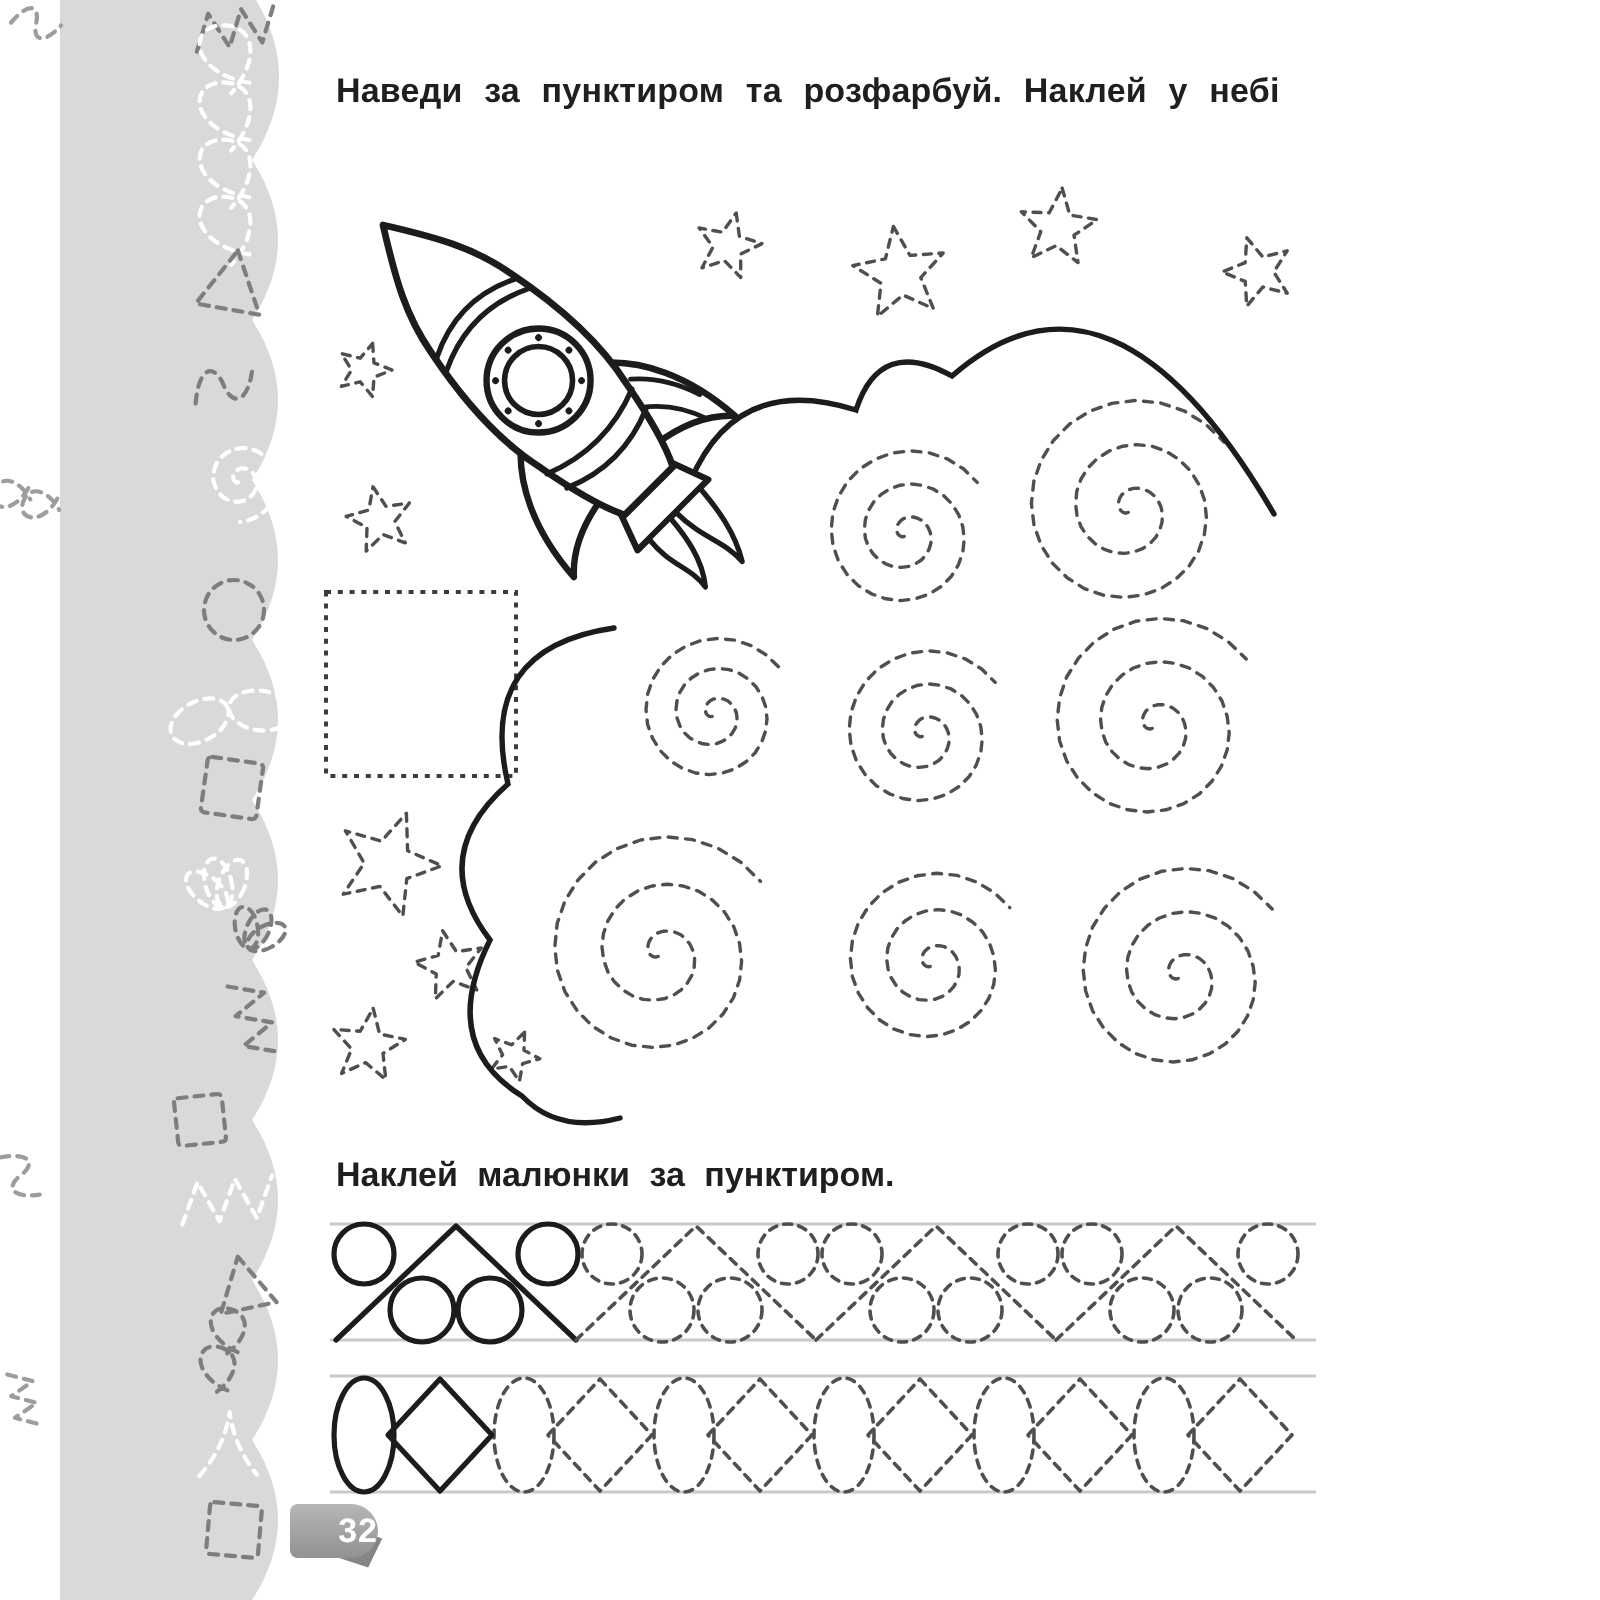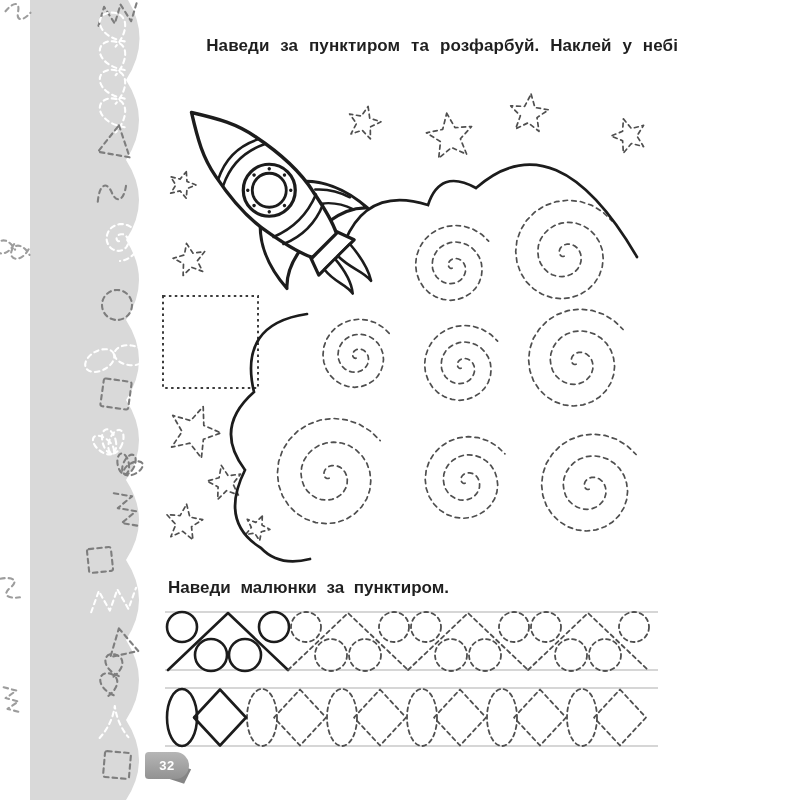--- a/index.html
+++ b/index.html
@@ -1,28 +1,28 @@
 <!DOCTYPE html>
 <html><head>
 <meta charset="utf-8">
 <style>
   html,body{margin:0;padding:0;background:#ffffff;}
   .page{position:relative;width:800px;height:800px;background:#ffffff;overflow:hidden;
         font-family:"Liberation Sans","DejaVu Sans",sans-serif;color:#1f1f1f;}
   svg.art{position:absolute;left:0;top:0;width:800px;height:800px;}
   .instr{position:absolute;font-weight:700;color:#1f1f1f;}
-  .instr-top{left:168px;top:31px;width:510px;font-size:17px;line-height:29px;word-spacing:6px;letter-spacing:0.1px;text-align:right;}
+  .instr-top{left:168px;top:31px;width:510px;font-size:17px;line-height:29px;word-spacing:6px;letter-spacing:0.1px;}
   .instr-top .l{display:block;white-space:nowrap;}
   .instr-bottom{left:168px;top:578px;font-size:17px;word-spacing:5px;white-space:nowrap;}
   .badge-notch{position:absolute;left:172px;top:766px;width:16px;height:16px;background:#858585;
                transform:rotate(18deg) skewX(-8deg);z-index:1;}
   .badge{position:absolute;left:145px;top:752px;width:44px;height:27px;z-index:2;
          background:linear-gradient(#b6b6b6,#929292);border-radius:4px 14px 14px 4px;
-         display:flex;align-items:center;justify-content:center;
-         color:#ffffff;font-size:13px;font-weight:700;letter-spacing:0.5px;}
+         display:flex;align-items:center;justify-content:flex-end;
+         color:#ffffff;font-size:17px;font-weight:700;letter-spacing:0.5px;}
 </style>
 </head>
 <body>
 
 <div class="page">
 
   <svg class="art" viewBox="0 0 800 800">
     <g id="g-strip">
         <path d="M30 0 L128 0 Q152 40 126 80 Q152 120 126 160 Q152 200 126 240 Q152 280 126 320 Q152 360 126 400 Q152 440 126 480 Q152 520 126 560 Q152 600 126 640 Q152 680 126 720 Q152 760 126 800 L30 800 Z" fill="#d9d9d9"></path>
         <g transform="translate(118 14) rotate(-8)" fill="none" stroke="#7e7e7e" stroke-width="2.1" stroke-dasharray="4.5 4" stroke-linecap="round" stroke-linejoin="round">
@@ -190,19 +190,19 @@
         <path d="M 460 689.5 L 486 717.5 L 460 745.5 L 434 717.5 Z" fill="none" stroke="#4f4f4f" stroke-width="1.8" stroke-dasharray="4 3.6" stroke-linecap="round" stroke-linejoin="round"></path>
         <path d="M 540 689.5 L 566 717.5 L 540 745.5 L 514 717.5 Z" fill="none" stroke="#4f4f4f" stroke-width="1.8" stroke-dasharray="4 3.6" stroke-linecap="round" stroke-linejoin="round"></path>
         <path d="M 620 689.5 L 646 717.5 L 620 745.5 L 594 717.5 Z" fill="none" stroke="#4f4f4f" stroke-width="1.8" stroke-dasharray="4 3.6" stroke-linecap="round" stroke-linejoin="round"></path>
       </g>
   </svg>
 
   <div class="instr instr-top">
     <span class="l">Наведи за пунктиром та розфарбуй. Наклей у небі</span>
   </div>
 
-  <div class="instr instr-bottom">Наведи малюнки за пунктиром.</div>
+  <div class="instr instr-bottom">Наклей малюнки за пунктиром.</div>
 
   <div class="badge-notch"></div>
   <div class="badge">
     <span>32</span>
   </div>
 </div>
 
 </body></html>

